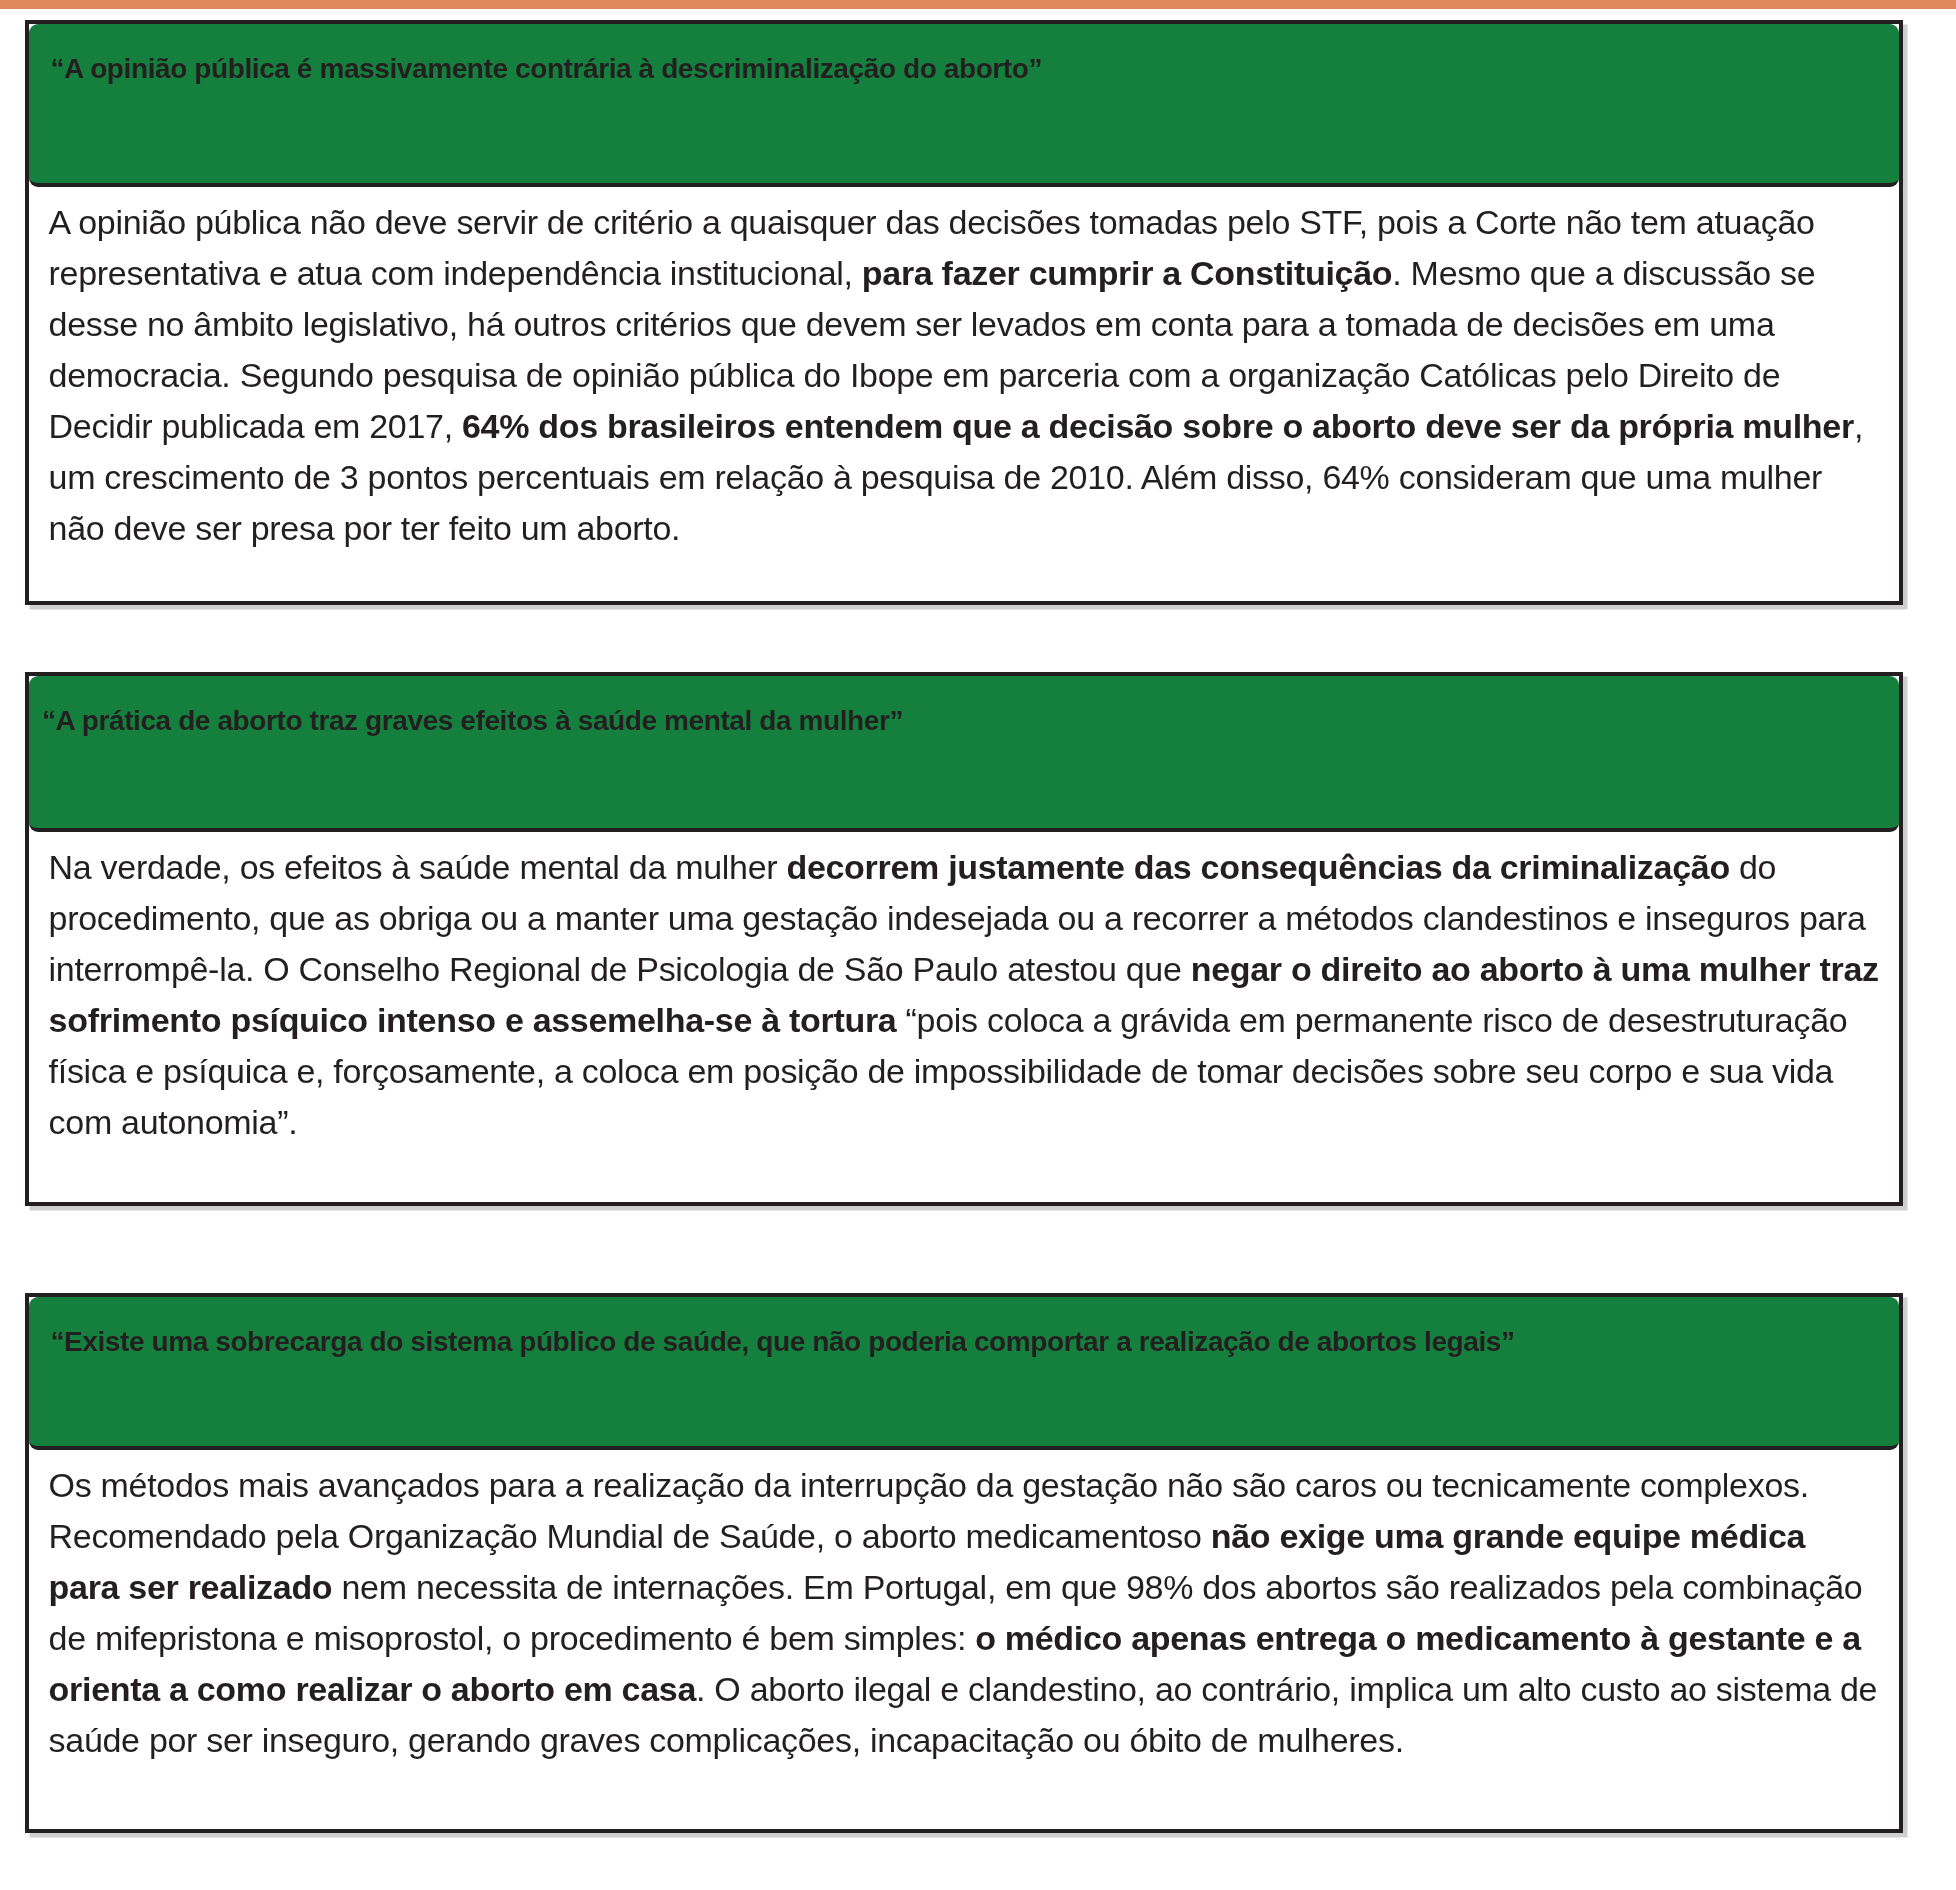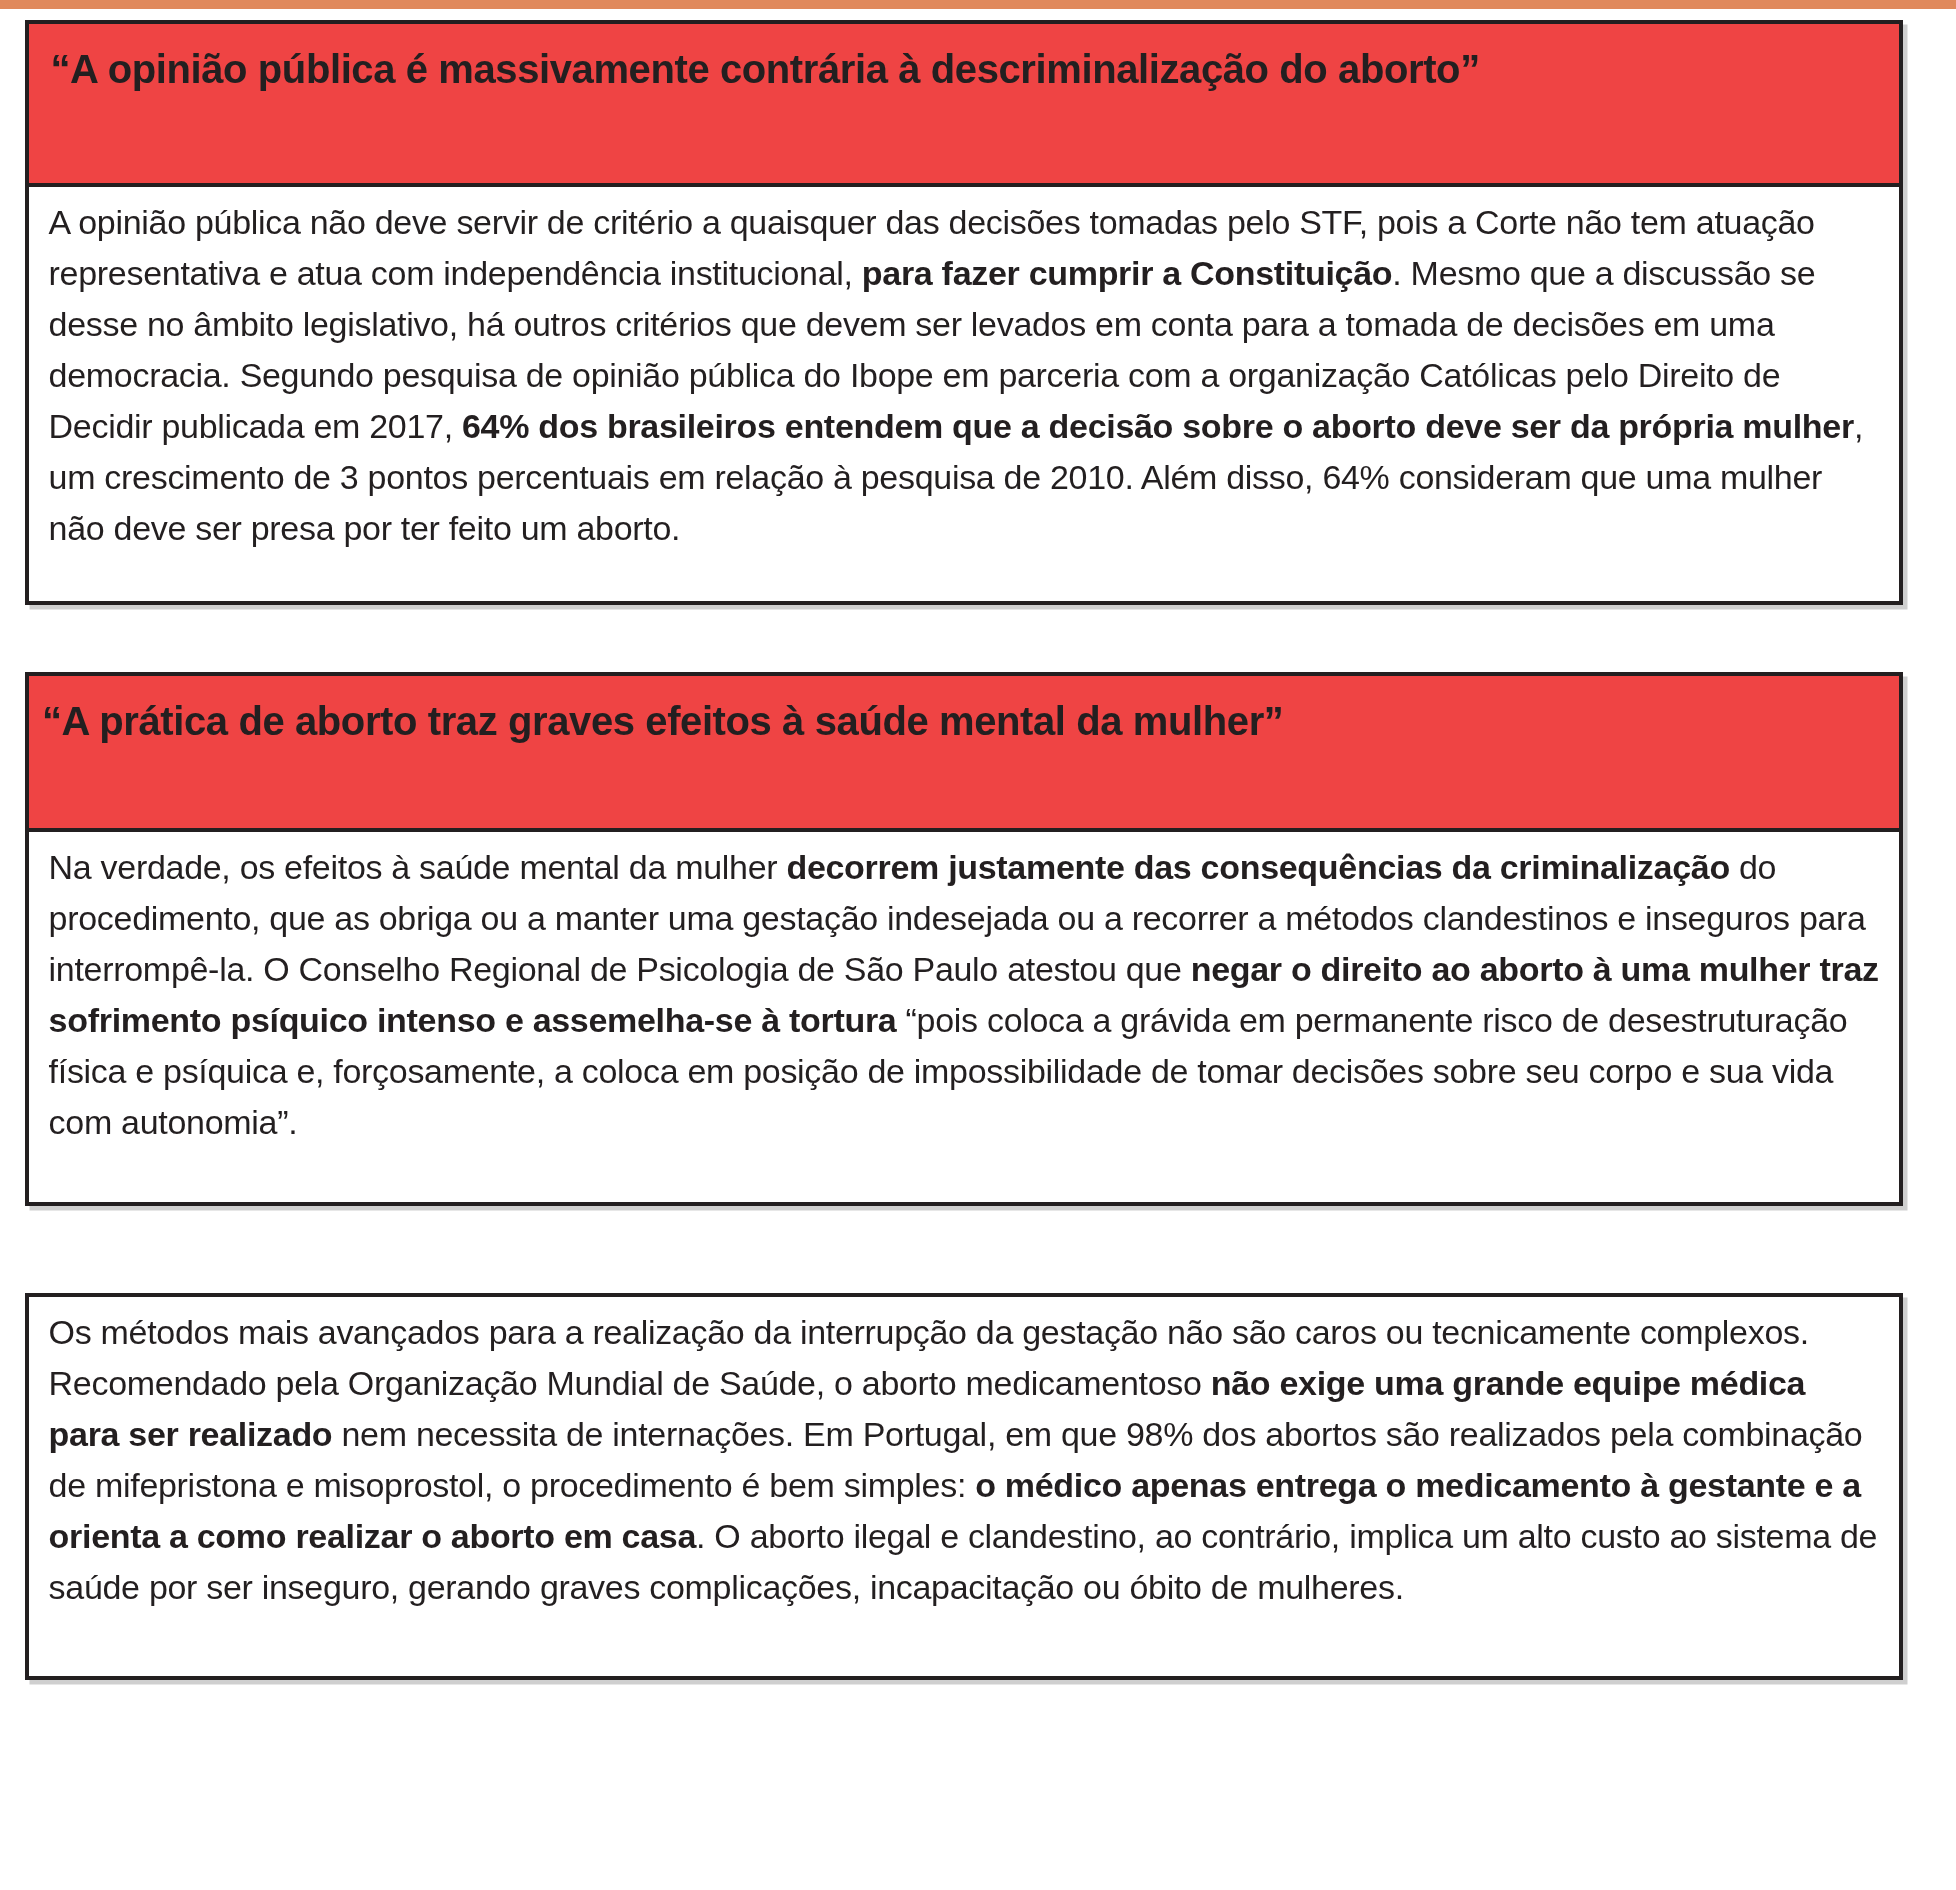--- a/index.html
+++ b/index.html
@@ -22,28 +22,29 @@
   }
   .section {
     border:4.5px solid #231F20;
     background:#ffffff;
     box-shadow:4.5px 4.5px 0 #cfcfcf;
   }
   .section + .section { margin-top:0; }
   .sec-1 { margin-bottom:67px; }
   .sec-2 { margin-bottom:87px; }
   .section-header {
-    background:#ef4444;
+    background:#15803d;
     border-bottom:4.5px solid #231F20;
     padding:19.6px 21.4px 0 21.4px;
     font-weight:bold;
-    font-size:40px;
+    font-size:28px;
     line-height:52px;
     color:#231F20;
     letter-spacing:-0.4px;
+    border-radius:9px;
   }
   .sec-1 .section-header { height:163px; }
   .sec-2 .section-header { height:156px;padding-left:13px; }
   .sec-3 .section-header { height:153px; }
   .section-body {
     background:#ffffff;
     padding:10.7px 19.6px 12.5px 19.6px;
     font-size:34px;
     line-height:51px;
     letter-spacing:-0.3px;
@@ -64,17 +65,18 @@
     <div class="section-header">“A opinião pública é massivamente contrária à descriminalização do aborto”</div>
     <p class="section-body"><span>A opinião pública não deve servir de critério a quaisquer das decisões tomadas pelo STF, pois a Corte não tem atuação representativa e atua com independência institucional, </span><span class="b">para fazer cumprir a Constituição</span><span>. Mesmo que a discussão se desse no âmbito legislativo, há outros critérios que devem ser levados em conta para a tomada de decisões em uma democracia. Segundo pesquisa de opinião pública do Ibope em parceria com a organização Católicas pelo Direito de Decidir publicada em 2017, </span><span class="b">64% dos brasileiros entendem que a decisão sobre o aborto deve ser da própria mulher</span><span>, um crescimento de 3 pontos percentuais em relação à pesquisa de 2010. Além disso, 64% consideram que uma mulher não deve ser presa por ter feito um aborto.</span></p>
   </div>
 
   <div class="section sec-2">
     <div class="section-header">“A prática de aborto traz graves efeitos à saúde mental da mulher”</div>
     <p class="section-body"><span>Na verdade, os efeitos à saúde mental da mulher </span><span class="b">decorrem justamente das consequências da criminalização</span><span> do procedimento, que as obriga ou a manter uma gestação indesejada ou a recorrer a métodos clandestinos e inseguros para interrompê-la. O Conselho Regional de Psicologia de São Paulo atestou que </span><span class="b">negar o direito ao aborto à uma mulher traz sofrimento psíquico intenso e assemelha-se à tortura</span><span> “pois coloca a grávida em permanente risco de desestruturação física e psíquica e, forçosamente, a coloca em posição de impossibilidade de tomar decisões sobre seu corpo e sua vida com autonomia”.</span></p>
   </div>
 
   <div class="section sec-3">
+    <div class="section-header">“Existe uma sobrecarga do sistema público de saúde, que não poderia comportar a realização de abortos legais”</div>
     <p class="section-body"><span>Os métodos mais avançados para a realização da interrupção da gestação não são caros ou tecnicamente complexos. Recomendado pela Organização Mundial de Saúde, o aborto medicamentoso </span><span class="b">não exige uma grande equipe médica para ser realizado</span><span> nem necessita de internações. Em Portugal, em que 98% dos abortos são realizados pela combinação de mifepristona e misoprostol, o procedimento é bem simples: </span><span class="b">o médico apenas entrega o medicamento à gestante e a orienta a como realizar o aborto em casa</span><span>. O aborto ilegal e clandestino, ao contrário, implica um alto custo ao sistema de saúde por ser inseguro, gerando graves complicações, incapacitação ou óbito de mulheres.</span></p>
   </div>
 
 </div>
 
 
 </body></html>

